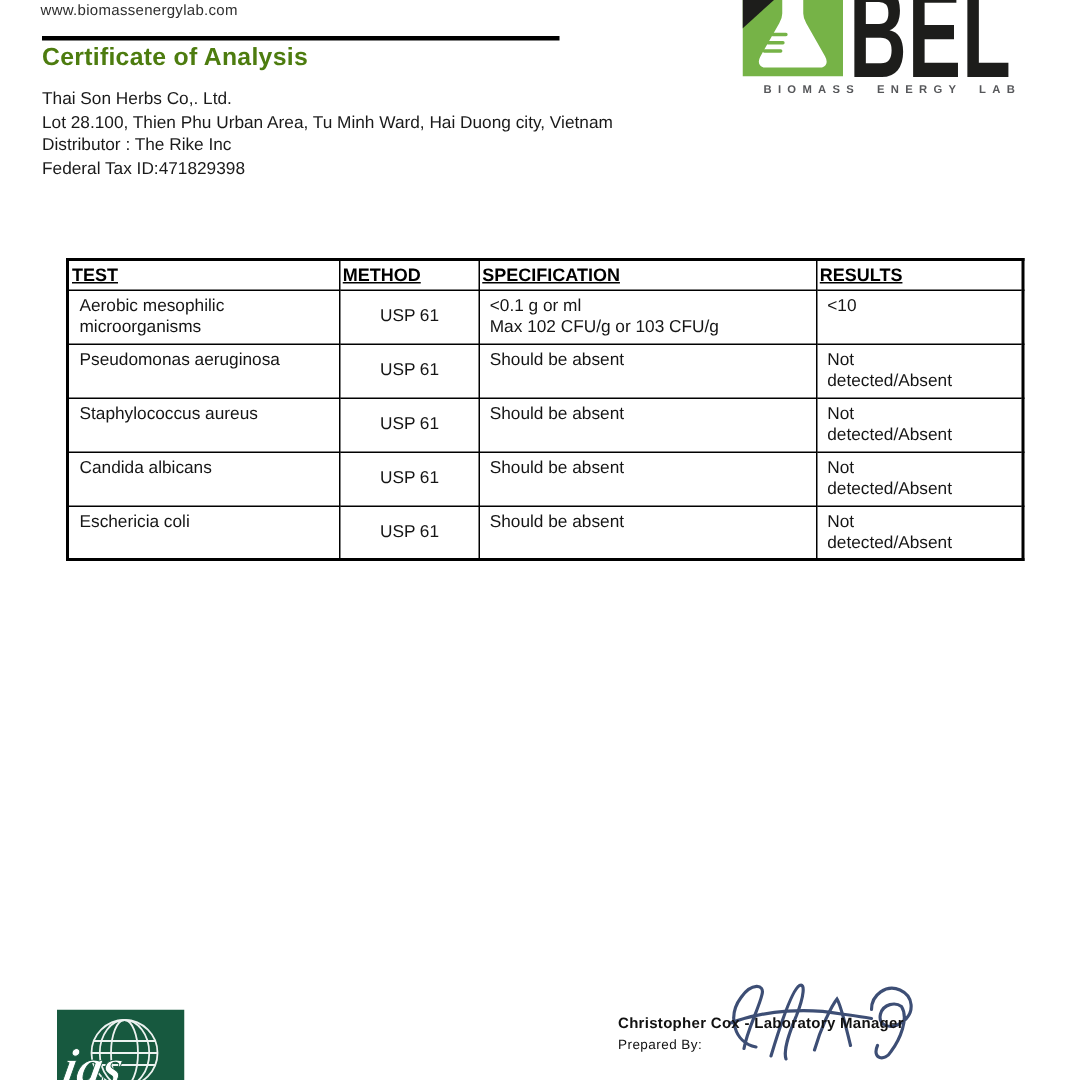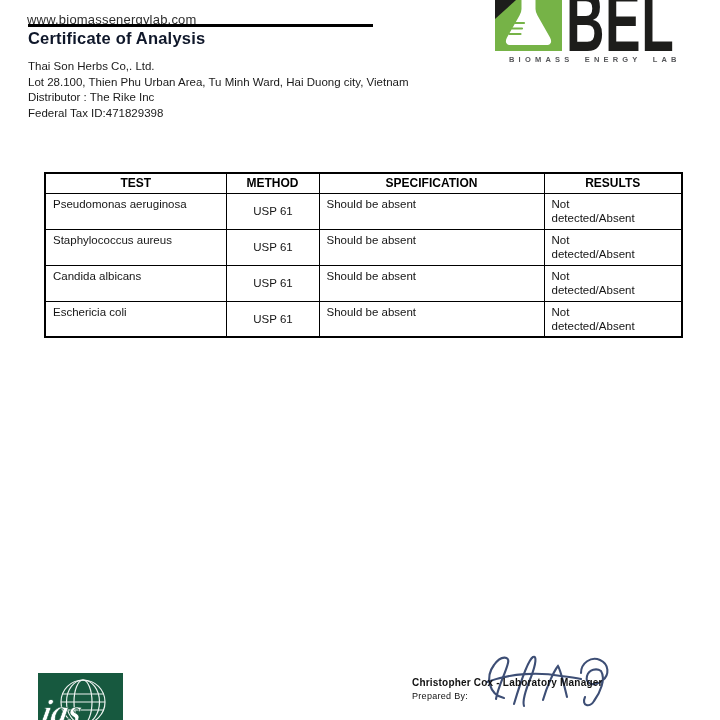--- a/index.html
+++ b/index.html
@@ -6,30 +6,30 @@
   html, body { background: #e8e8e8; }
   body { font-family: "Liberation Sans", sans-serif; }
   .page {
     position: relative;
     width: 720px; height: 720px;
     background: #ffffff;
     overflow: hidden;
     color: #1a1a1a;
   }
   .site-url {
-    position: absolute; left: 27px; top: 12px;
-    font-size: 13px; color: #2e2e2e; letter-spacing: 0.2px;
+    position: absolute; left: 27px; top: 2px;
+    font-size: 10px; color: #2e2e2e; letter-spacing: 0.2px;
   }
   .title-rule {
     position: absolute; left: 28px; top: 24px;
     width: 345px; height: 3px; background: #000;
   }
   .doc-title {
     position: absolute; left: 28px; top: 29px;
-    font-size: 16.5px; font-weight: bold; color: #0f172a;
+    font-size: 16.5px; font-weight: bold; color: #4d7c0f;
     letter-spacing: 0.2px;
   }
   .info-block {
     position: absolute; left: 28px; top: 59px;
     font-size: 11.5px; line-height: 15.5px; color: #1a1a1a;
   }
   
   .flask-box { position: absolute; left: 495px; top: 0; }
   .bel-word { position: absolute; left: 566px; top: 0; }
   .bel-tagline {
@@ -40,22 +40,23 @@
   
   .coa-table {
     position: absolute; left: 44px; top: 172px;
     width: 637px; border-collapse: collapse; table-layout: fixed;
     border: 2.5px solid #000;
     font-size: 11.5px; color: #151515;
   }
   .coa-table th, .coa-table td { border: 1.5px solid #000; }
   .coa-table th {
     height: 20px; font-size: 12px; font-weight: bold;
-    text-align: center; vertical-align: middle; padding: 1px 16px;
+    text-align: left; vertical-align: middle; padding: 1px 2px;
     color: #000;
+    text-decoration: underline;
   }
   .coa-table td {
     height: 36px; vertical-align: top; padding: 3px 6px 0 7px;
     line-height: 14.5px;
   }
   .coa-table td.method-cell { vertical-align: middle; text-align: center; padding-top: 0; }
   .coa-table td .line { display: block; }
   .coa-table td.results-cell .cell-text { display: block; max-width: 92px; }
   
   .ias-logo { position: absolute; left: 38px; top: 673px; }
@@ -108,20 +109,31 @@
     </colgroup>
     <thead>
       <tr>
         <th>TEST</th>
         <th>METHOD</th>
         <th>SPECIFICATION</th>
         <th>RESULTS</th>
       </tr>
     </thead>
     <tbody>
+      <tr>
+        <td>Aerobic mesophilic microorganisms</td>
+        <td class="method-cell">USP 61</td>
+        <td>
+          <span class="line">&lt;0.1 g or ml</span>
+          <span class="line">Max 102 CFU/g or 103 CFU/g</span>
+        </td>
+        <td class="results-cell">
+          <span class="cell-text">&lt;10</span>
+        </td>
+      </tr>
       <tr>
         <td>Pseudomonas aeruginosa</td>
         <td class="method-cell">USP 61</td>
         <td>
           <span class="line">Should be absent</span>
         </td>
         <td class="results-cell">
           <span class="cell-text">Not detected/Absent</span>
         </td>
       </tr>

